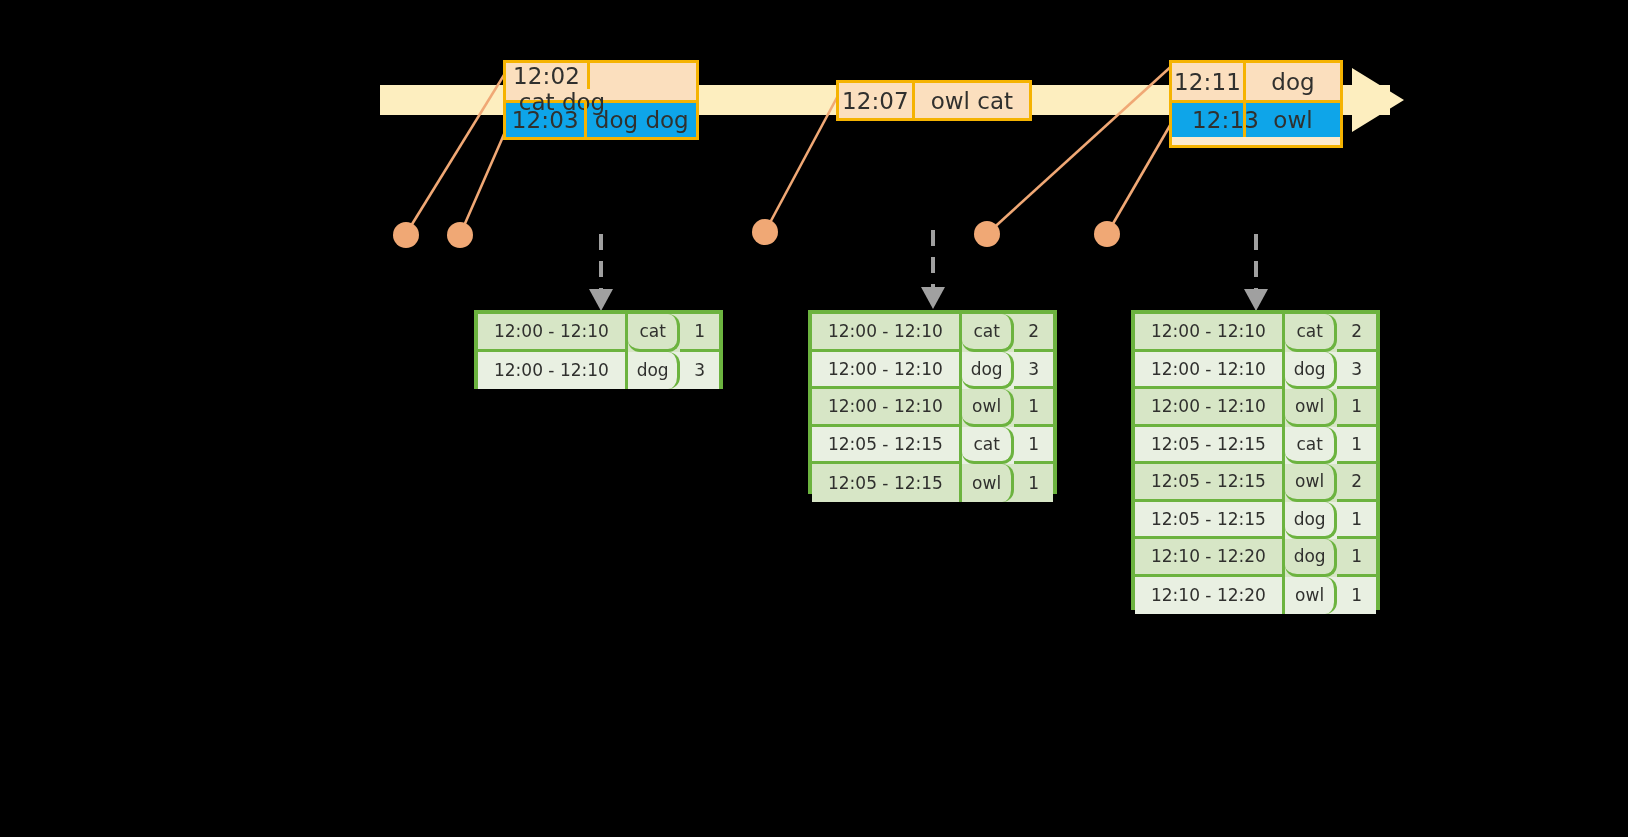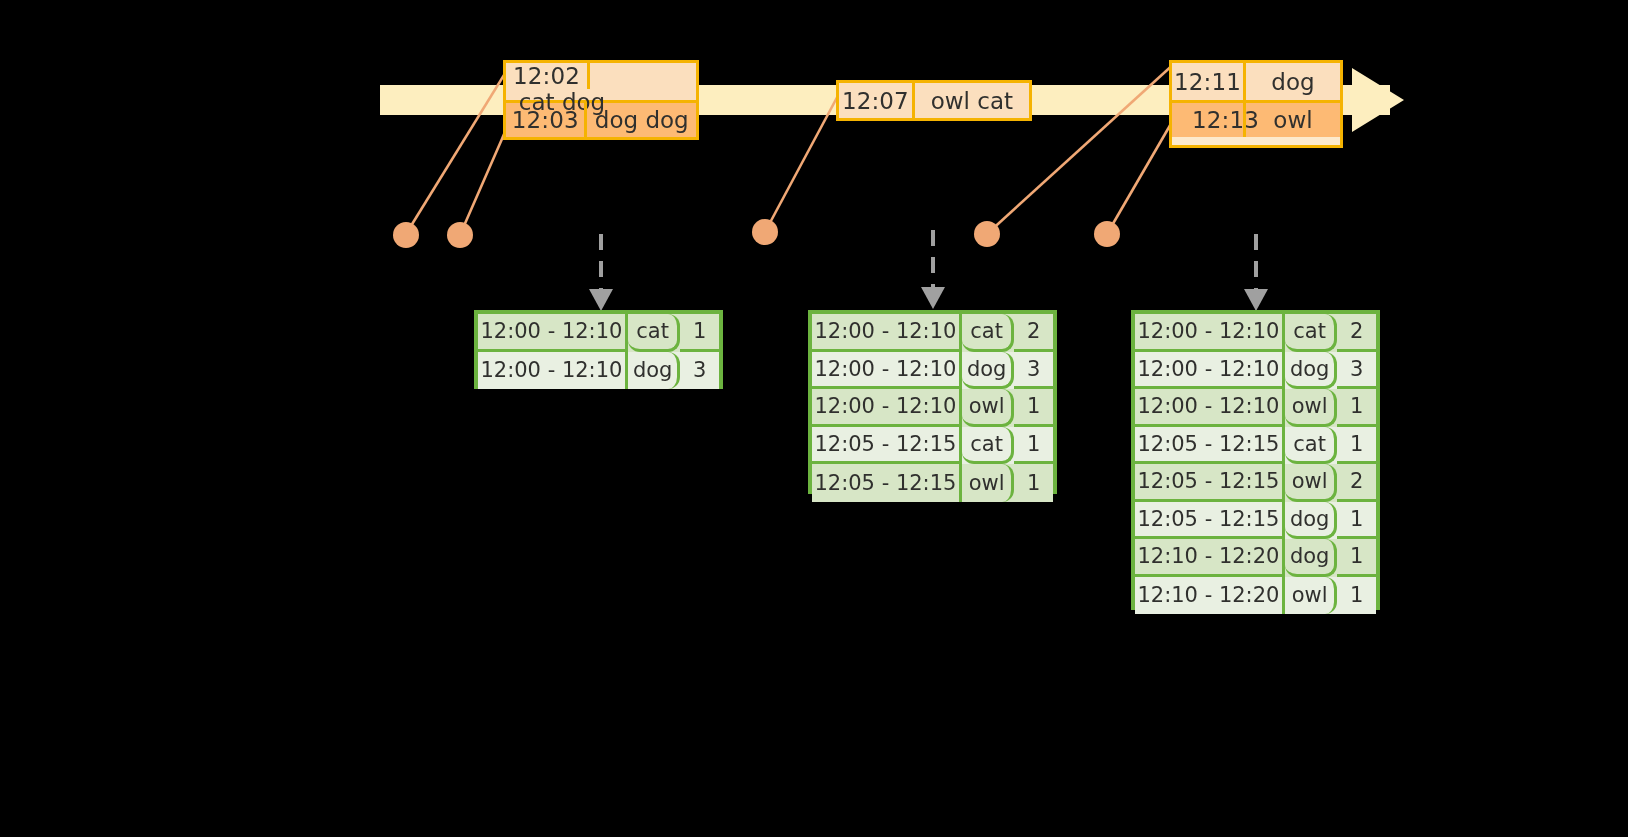--- a/index.html
+++ b/index.html
@@ -36,21 +36,21 @@
     background: #fdeacc;
   }
   .event-row {
     display: flex;
     box-sizing: border-box;
   }
   .event-row + .event-row {
     border-top: 3px solid #f5b301;
   }
   .event-row.shade-dark  { background: #fbdfbe; }
-  .event-row.shade-light { background: #fdba74; }
+  .event-row.shade-light { background: #0ea5e9; }
 
   .event-time {
     box-sizing: border-box;
     border-right: 3px solid #f5b301;
     display: flex;
     align-items: center;
     justify-content: center;
     color: #30302e;
     font-size: 23px;
     letter-spacing: 0.1px;
@@ -80,21 +80,21 @@
   }
   .res-row.shade-dark  { background: #d7e6c6; }
   .res-row.shade-light { background: #e9f0e2; }
 
   .res-cell {
     box-sizing: border-box;
     display: flex;
     align-items: center;
     justify-content: center;
     color: #30302e;
-    font-size: 21px;
+    font-size: 17px;
     white-space: nowrap;
     border-right: 3px solid #6cb33f;
     border-bottom: 3px solid #6cb33f;
     background: inherit;
   }
   .res-cell:last-child { border-right: none; }
   .res-row:last-child .res-cell { border-bottom: none; }
 
   .col-window { width: 178px; }
   .col-key    { width: 62px; border-radius: 12px; }

